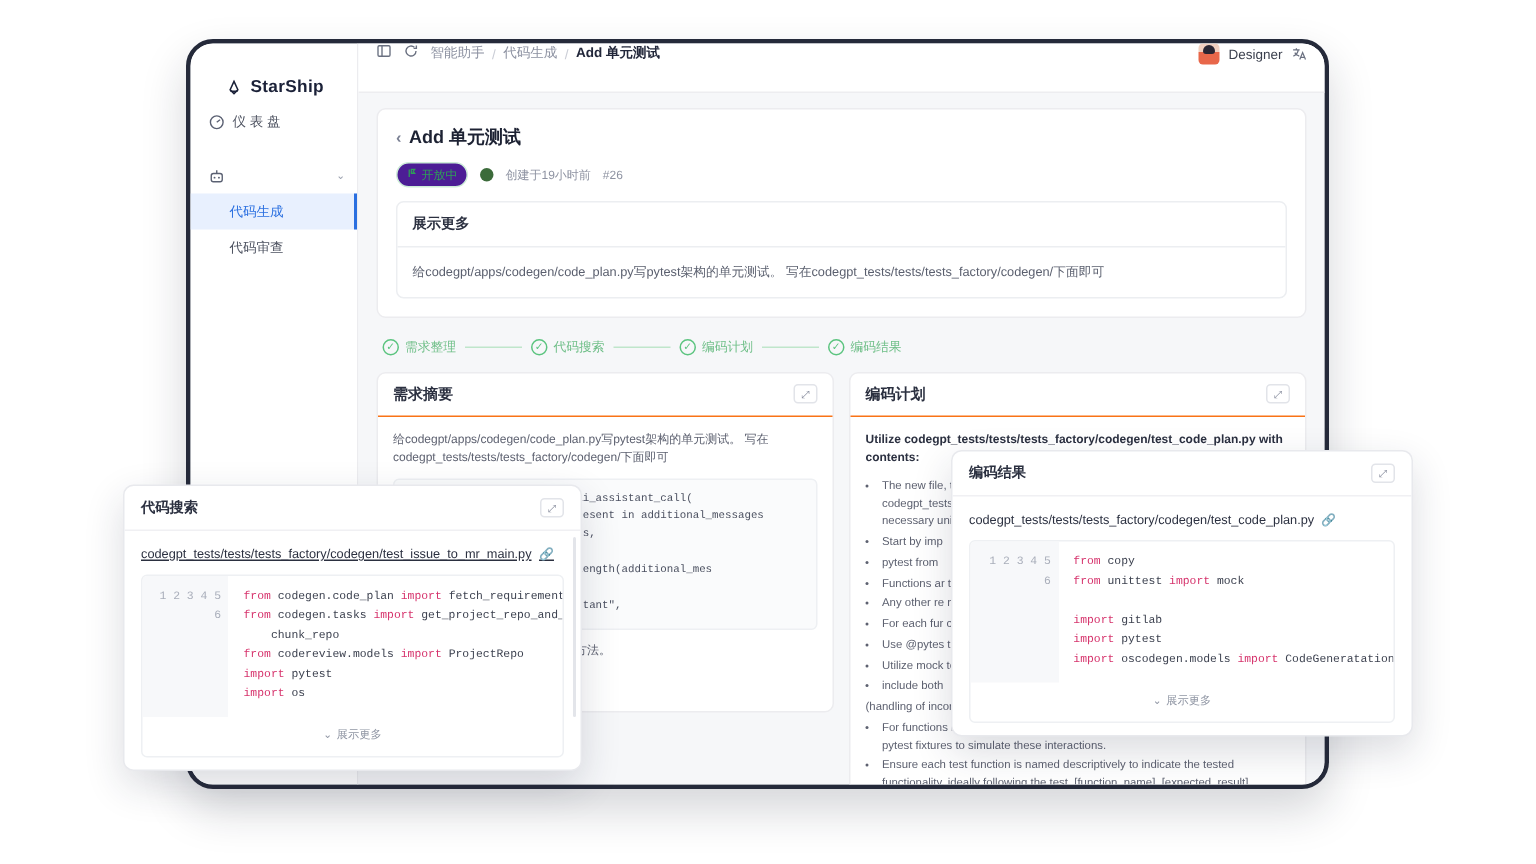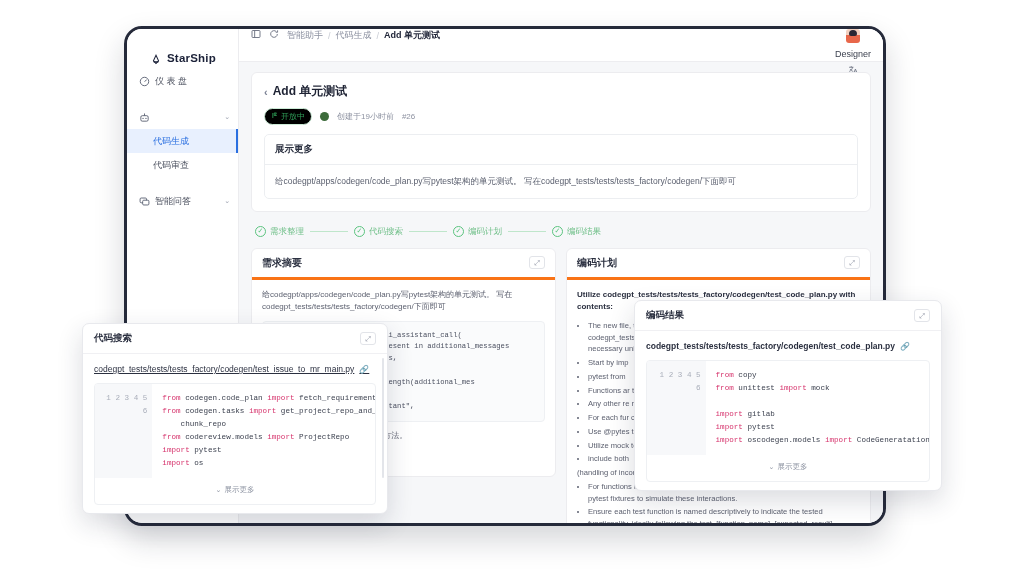--- a/index.html
+++ b/index.html
@@ -53,42 +53,42 @@
   
   .main { flex:1; display:flex; flex-direction:column; background:#f6f7f9; min-width:0;}
   .topbar {
     height:33px; background:#fff; border-bottom:1px solid #ededf0;
     display:flex; align-items:flex-start; padding:0 12px; gap:8px;
   }
   .topbar .ic { color:#6a7080; display:inline-flex; }
   .crumbs { display:flex; align-items:center; gap:5px; font-size:9px; color:#8b90a0; }
   .crumbs .sep { color:#c9ccd5; }
   .crumbs .cur { color:#22273a; font-weight:600; }
-  .topright { margin-left:auto; display:flex; align-items:center; gap:6px;flex-direction:column; }
+  .topright { margin-left:auto; display:flex; align-items:center; gap:6px; }
   .avatar {
     width:14px;height:14px;border-radius:3px;
     background:linear-gradient(180deg,#f2d0c0 40%, #e8674a 40%);
     position:relative; overflow:hidden;
   }
   .avatar::before{content:"";position:absolute;left:3px;top:1px;width:8px;height:6px;border-radius:4px 4px 2px 2px;background:#2a2633;}
   .user-name { font-size:9px; color:#3a3f4d; }
 
   .content { flex:1; overflow:hidden; padding:10px 12px 0 12px; }
 
   
   .issue-card {
     background:#fff; border:1px solid #ececef; border-radius:6px;
     padding:10px 12px 12px 12px;
   }
   .issue-title { display:flex; align-items:center; gap:5px; font-size:12px; font-weight:700; color:#1d2233; }
   .issue-title .back { color:#7b8194; font-size:11px; cursor:pointer;}
   .meta-row { display:flex; align-items:center; gap:8px; margin-top:8px; }
   .badge {
     display:inline-flex;align-items:center;gap:3px;
-    background:#000000;color:#2f9e58;border:1px solid #cdecd8;
+    background:#4c1d95;color:#2f9e58;border:1px solid #cdecd8;
     border-radius:9px; font-size:8px; padding:2px 6px;
   }
   .meta-ava{width:9px;height:9px;border-radius:50%;background:#3c6b3a;display:inline-block;}
   .meta-txt { font-size:8px; color:#8d92a1; }
   .sub-panel {
     margin-top:9px; border:1px solid #eceef1; border-radius:5px; background:#fff;
   }
   .sub-panel-h { font-size:9.5px; font-weight:700; color:#2b3040; padding:8px 10px; border-bottom:1px solid #eceef1;}
   .sub-panel-b { font-size:8.5px; color:#5a5f6e; padding:10px; line-height:1.5; }
 
@@ -98,21 +98,21 @@
   .step .ck { width:11px;height:11px;border-radius:50%;border:1.2px solid #5bc47f; color:#5bc47f;
       display:inline-flex;align-items:center;justify-content:center;font-size:7px;}
   .step .lbl { font-size:8.5px; color:#6fbf88; }
   .step-line { width:38px; height:1px; background:#bfe6cb; }
 
   
   .cols { display:flex; gap:10px; align-items:flex-start; }
   .col { flex:1; min-width:0; }
   .panel { background:#fff; border:1px solid #ececef; border-radius:6px; }
   .panel-h {
-    display:flex; align-items:center; padding:7px 10px; border-bottom:3px solid #f97316;
+    display:flex; align-items:center; padding:7px 10px; border-bottom:1px solid #f97316;
   }
   .panel-h .t { font-size:10px; font-weight:700; color:#2b3040; }
   .expand-btn {
     margin-left:auto; width:16px;height:13px;border:1px solid #e2e4e9;border-radius:3px;
     display:inline-flex;align-items:center;justify-content:center;color:#8b90a0;font-size:7px;cursor:pointer;background:#fff;
   }
   .panel-b { padding:9px 10px; font-size:8px; color:#5d6170; line-height:1.55; }
   .code-block {
     margin-top:7px; background:#fafbfc; border:1px solid #eef0f3; border-radius:4px;
     padding:8px 9px; font-family:"Liberation Mono","DejaVu Sans Mono",monospace;
@@ -128,21 +128,21 @@
     position:absolute; background:#fff; border:1px solid #e8e9ed; border-radius:7px;
     box-shadow:0 10px 26px rgba(30,35,60,0.16);
   }
   .pop-h { display:flex; align-items:center; padding:8px 11px; border-bottom:1px solid #f0f0f3; }
   .pop-h .t { font-size:9.5px; font-weight:700; color:#2b3040; }
   .pop-b { padding:10px 11px 8px 11px; }
   .file-link {
     display:flex; align-items:center; gap:5px; font-size:8.5px; color:#2b3040;
     text-decoration:underline; cursor:pointer; word-break:break-all;
   }
-  .file-link.plain { text-decoration:none;font-weight:bold; }
+  .file-link.plain { text-decoration:none; }
   .link-ic { color:#9aa0ae; font-size:8px; }
   .codebox {
     margin-top:9px; border:1px solid #eef0f3; border-radius:4px; background:#fff; overflow:hidden;
   }
   .codearea { display:flex; font-family:"Liberation Mono","DejaVu Sans Mono",monospace; font-size:7.6px; line-height:1.72;}
   .gutter { background:#f7f8fa; color:#a9aeba; padding:8px 5px 8px 5px; text-align:right; min-width:16px; }
   .codelines { padding:8px 6px 8px 10px; color:#3d4250; white-space:pre; overflow:hidden; }
   .kw { color:#d6336c; }
   .more {
     text-align:center; font-size:7.5px; color:#9096a4; padding:7px 0 9px 0; cursor:pointer;
@@ -202,30 +202,20 @@
 
           <div class="nav-sub active">
             <span>代码生成</span>
           </div>
           <div class="nav-sub">
             <span>代码审查</span>
           </div>
 
           <div class="nav-gap"></div>
 
-          <div class="nav-item">
-            <span class="ico">
-              <svg viewBox="0 0 12 12" width="11" height="11" fill="none" stroke="#5a6072" stroke-width="1">
-                <rect x="1.2" y="2.2" width="7" height="5.2" rx="1.2"></rect>
-                  <rect x="4" y="4.6" width="6.8" height="5.2" rx="1.2" fill="#fff"></rect>
-              </svg>
-            </span>
-            <span>智能问答</span>
-            <span class="chev">⌄</span>
-          </div>
         </div>
       </div>
 
       <div class="main">
 
         <div class="topbar">
           <span class="ic">
             <svg viewBox="0 0 12 12" width="10" height="10" fill="none" stroke="#6a7080" stroke-width="1.1">
               <rect x="1.2" y="1.8" width="9.6" height="8.4" rx="1"></rect>
                 <path d="M4.4 1.8 V10.2"></path>

